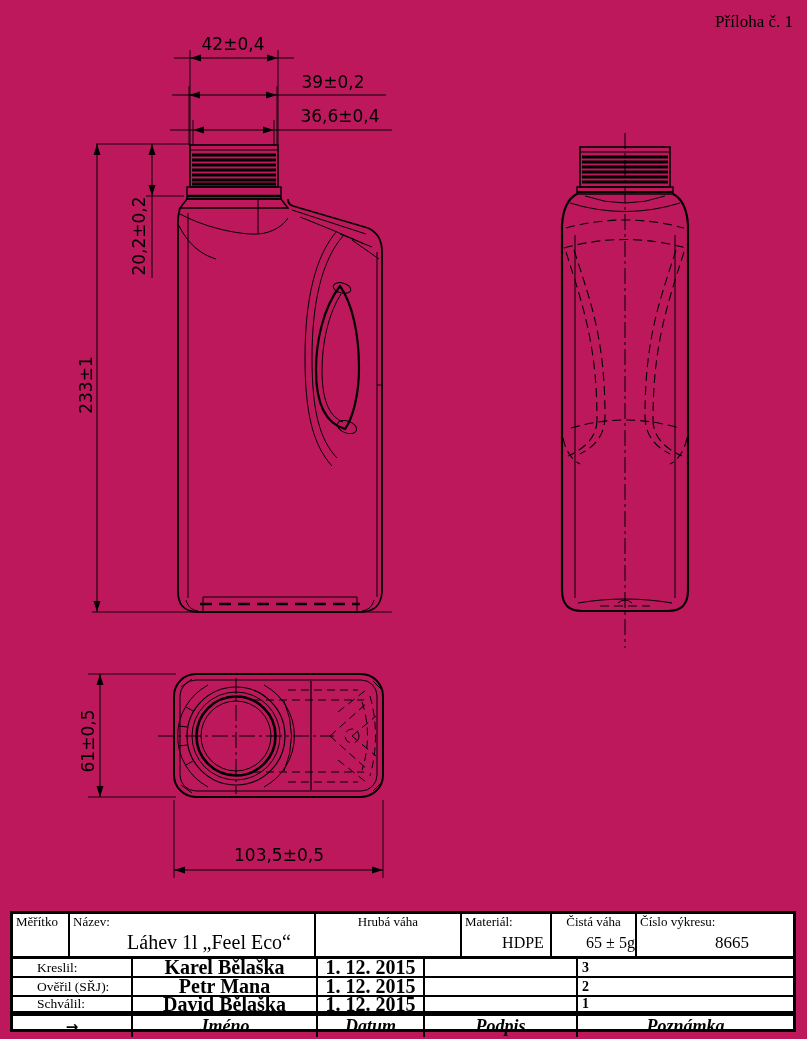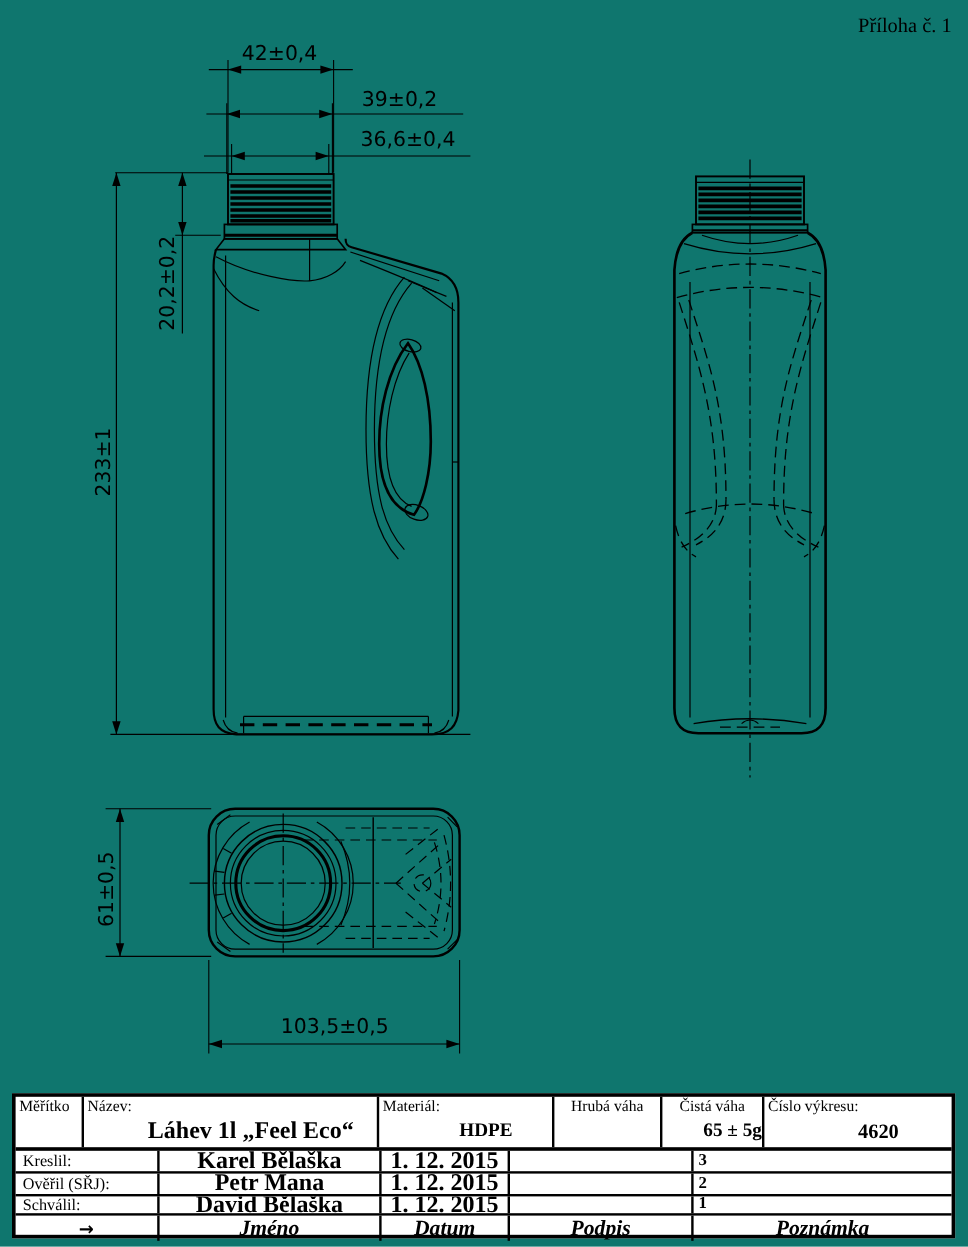--- a/index.html
+++ b/index.html
@@ -1,46 +1,46 @@
 <!DOCTYPE html>
 <html><head>
 <meta charset="utf-8">
 <style>
   html,body{margin:0;padding:0;background:#fff;}
-  .sheet{position:relative;width:807px;height:1039px;background:#0f766e;overflow:hidden;
+  .sheet{position:relative;width:807px;height:1039px;background:#be185d;overflow:hidden;
          font-family:"Liberation Serif",serif;color:#000;}
   .priloha{position:absolute;top:12px;right:14px;font-size:17px;}
   svg{position:absolute;left:0;top:0;}
   svg text{font-family:"DejaVu Sans",sans-serif;font-size:17px;fill:#000;stroke:none;}
 
   
   .titleblock{position:absolute;left:10px;top:911px;width:786px;height:121px;
               border:3px solid #000;box-sizing:border-box;background:#fff;
               display:flex;flex-direction:column;}
   .tb-header{display:grid;grid-template-columns:57px 246px 146px 90px 85px 1fr;
              height:42px;border-bottom:3px solid #000;flex:0 0 auto;}
   .tb-header .hcell{border-right:2px solid #000;box-sizing:border-box;position:relative;
                     display:flex;flex-direction:column;}
   .tb-header .hcell:last-child{border-right:none;border-radius:19px;}
   .lbl{font-size:13px;line-height:14px;padding:1px 3px 0 3px;}
   .lbl.center{text-align:center;}
-  .val{flex:1;display:flex;align-items:center;justify-content:center;font-weight:bold;padding-left:34px;}
+  .val{flex:1;display:flex;align-items:center;justify-content:center;font-weight:normal;padding-left:34px;}
   .val.name{font-size:20px;}
   .val.mat{font-size:16px;}
   .val.net{font-size:16px;text-align:center;}
   .val.num{font-size:17px;}
   .tb-row{display:grid;grid-template-columns:120px 185px 107px 153px 1fr;
           border-bottom:2px solid #000;align-items:center;flex:0 0 auto;}
   .tb-row.r1,.tb-row.r2{height:17px;}
-  .tb-row.r3{height:14px;border-bottom:2px solid #000000;}
+  .tb-row.r3{height:14px;border-bottom:5px solid #000000;}
   .tb-row.foot{flex:1;border-bottom:none;font-style:italic;}
   .tb-row .c{border-right:2px solid #000;box-sizing:border-box;height:100%;
              display:flex;align-items:center;font-size:13.5px;overflow:hidden;}
   .tb-row .c:last-child{border-right:none;}
-  .c.role{padding-left:6px;}
+  .c.role{padding-left:24px;}
   .c.name,.c.date{justify-content:center;font-weight:bold;font-size:20px;}
   .c.sig{}
   .c.note{padding-left:4px;font-weight:bold;font-size:14px;}
   .foot .c{justify-content:center;font-size:18px;font-weight:bold;}
   .foot .c.arrowcell{font-family:"DejaVu Sans",sans-serif;font-weight:bold;font-style:normal;font-size:15px;}
 </style>
 </head>
 <body>
 
 <div class="sheet">
@@ -237,34 +237,34 @@
   <div class="titleblock">
     <div class="tb-header">
       <div class="hcell">
         <div class="lbl">Měřítko</div>
       </div>
       <div class="hcell">
         <div class="lbl">Název:</div>
         <div class="val name">Láhev 1l „Feel Eco“</div>
       </div>
       <div class="hcell">
+        <div class="lbl center">Hrubá váha</div>
+        <div class="val"></div>
+      </div>
+      <div class="hcell">
         <div class="lbl">Materiál:</div>
         <div class="val mat">HDPE</div>
       </div>
       <div class="hcell">
-        <div class="lbl center">Hrubá váha</div>
-        <div class="val"></div>
-      </div>
-      <div class="hcell">
         <div class="lbl center">Čistá váha</div>
         <div class="val net">65 ± 5g</div>
       </div>
       <div class="hcell">
         <div class="lbl">Číslo výkresu:</div>
-        <div class="val num">4620</div>
+        <div class="val num">8665</div>
       </div>
     </div>
 
     <div class="tb-row r1">
       <div class="c role">Kreslil:</div>
       <div class="c name">Karel Bělaška</div>
       <div class="c date">1. 12. 2015</div>
       <div class="c sig"></div>
       <div class="c note">3</div>
     </div>

